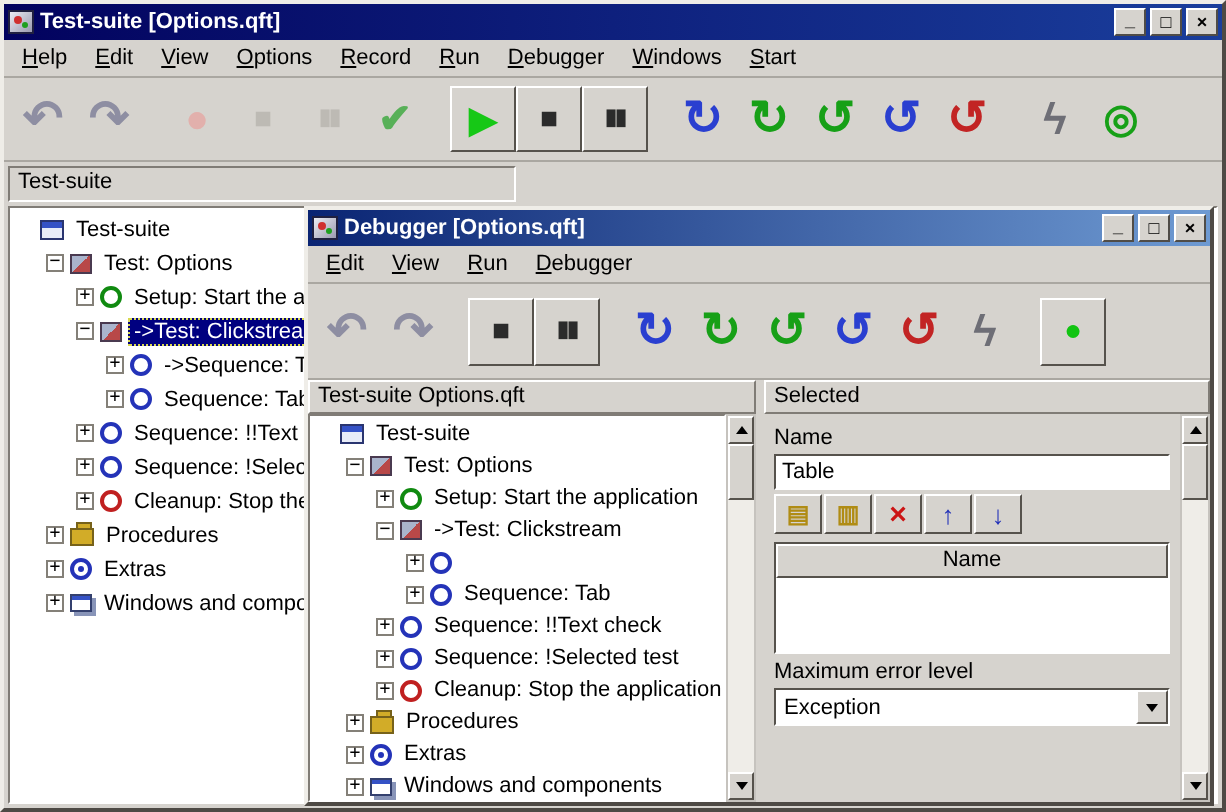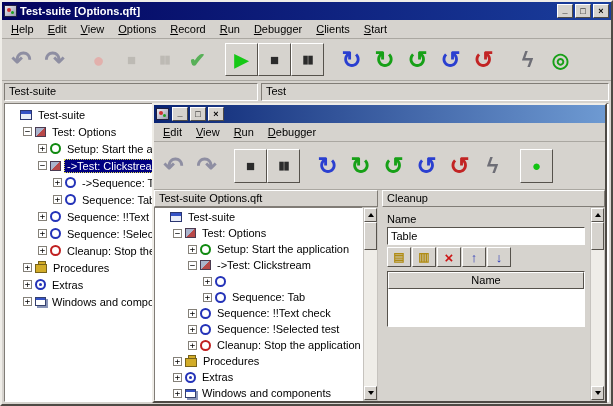--- a/index.html
+++ b/index.html
@@ -112,21 +112,21 @@
       </span>
     </div>
     <div class="menubar" data-name="main-menubar">
         <span class="menuitem" data-name="menu-item-file">Help</span>
         <span class="menuitem" data-name="menu-item-edit">Edit</span>
         <span class="menuitem" data-name="menu-item-view">View</span>
         <span class="menuitem" data-name="menu-item-insert">Options</span>
         <span class="menuitem" data-name="menu-item-record">Record</span>
         <span class="menuitem" data-name="menu-item-run">Run</span>
         <span class="menuitem" data-name="menu-item-debugger">Debugger</span>
-        <span class="menuitem" data-name="menu-item-clients">Clients</span>
+        <span class="menuitem" data-name="menu-item-clients">Windows</span>
         <span class="menuitem" data-name="menu-item-help">Start</span>
       </div>
     <div class="toolbar big" data-name="main-toolbar">
         <span class="tbtn" data-name="undo-button">
           <span class="tglyph" data-name="undo-icon" style="color: rgb(142, 142, 162); font-size: 24px;">↶</span>
         </span>
         <span class="tbtn" data-name="redo-button">
           <span class="tglyph" data-name="redo-icon" style="color: rgb(142, 142, 162); font-size: 24px;">↷</span>
         </span>
         <span class="tsep" data-name="toolbar-separator"></span>
@@ -171,21 +171,20 @@
         <span class="tsep" data-name="toolbar-separator"></span>
         <span class="tbtn" data-name="lightning-button">
           <span class="tglyph" data-name="lightning-icon" style="color: rgb(110, 110, 118); font-size: 22px;">ϟ</span>
         </span>
         <span class="tbtn" data-name="target-button">
           <span class="tglyph" data-name="target-icon" style="color: rgb(23, 160, 23); font-size: 20px;">◎</span>
         </span>
       </div>
     <div class="statusrow" data-name="status-row">
       <div class="statusfield left" data-name="status-node-type">Test-suite</div>
-      <div class="statusfield right" data-name="status-node-detail">Test</div>
     </div>
     <div class="treepanel" data-name="main-tree-panel">
       <div data-name="main-tree">
           <div class="trow" data-name="tree-item" style="padding-left: 3px;">
             <span class="toggle none" data-name="tree-spacer"></span>
             <span class="tic suite-icon" data-name="suite-icon"></span>
             <span class="tlabel" data-name="tree-item-label">Test-suite</span>
           </div>
           <div class="trow" data-name="tree-item" style="padding-left: 18px;">
             <span class="toggle" data-name="collapse-icon">−</span>
@@ -242,20 +241,21 @@
             <span class="tic windows-icon" data-name="windows-icon"></span>
             <span class="tlabel" data-name="tree-item-label">Windows and components</span>
           </div>
         </div>
     </div>
   </div>
 
   <div class="win" id="dbg-win" data-name="debugger-window">
     <div class="titlebar dbg-grad" data-name="debugger-titlebar">
       <span class="app-icon" data-name="debugger-app-icon"></span>
+      <span class="title" data-name="debugger-window-title">Debugger [Options.qft]</span>
       <span class="winbtns" data-name="debugger-window-controls">
         <span class="wbtn" data-name="minimize-button">_</span>
         <span class="wbtn" data-name="maximize-button">□</span>
         <span class="wbtn" data-name="close-button">×</span>
       </span>
     </div>
     <div class="menubar" data-name="debugger-menubar">
         <span class="menuitem" data-name="menu-item-edit">Edit</span>
         <span class="menuitem" data-name="menu-item-view">View</span>
         <span class="menuitem" data-name="menu-item-run">Run</span>
@@ -378,21 +378,21 @@
             <span class="sbtn" data-name="scroll-down-button">
                 <span class="arr-down" data-name="arrow-down-icon"></span>
               </span>
           </div>
         </div>
       </div>
 
       <div class="splitter" data-name="pane-splitter"></div>
 
       <div class="pane right" data-name="debugger-detail-pane">
-        <div class="paneheader" data-name="detail-pane-header">Cleanup</div>
+        <div class="paneheader" data-name="detail-pane-header">Selected</div>
         <div class="panebody" data-name="detail-pane-body">
           <div class="detail" data-name="sequence-detail-form">
             <div class="lbl" data-name="name-label">Name</div>
             <div class="textfield" data-name="name-input">Table</div>
             <div class="toolbar small" data-name="variables-toolbar">
                 <span class="tbtn" data-name="add-row-button">
                   <span class="tglyph" data-name="add-row-icon" style="color: rgb(176, 140, 20); font-size: 12px;">▤</span>
                 </span>
                 <span class="tbtn" data-name="insert-row-button">
                   <span class="tglyph" data-name="insert-row-icon" style="color: rgb(176, 140, 20); font-size: 12px;">▥</span>
@@ -404,20 +404,27 @@
                   <span class="tglyph" data-name="move-up-icon" style="color: rgb(36, 51, 184); font-size: 13px;">↑</span>
                 </span>
                 <span class="tbtn" data-name="move-down-button">
                   <span class="tglyph" data-name="move-down-icon" style="color: rgb(36, 51, 184); font-size: 13px;">↓</span>
                 </span>
               </div>
             <div class="vtable" data-name="variables-table">
               <div class="vthead" data-name="variables-table-header">Name</div>
               <div class="vtbody" data-name="variables-table-body"></div>
             </div>
+            <div class="lbl" data-name="max-error-label">Maximum error level</div>
+            <div class="combo" data-name="max-error-combobox">
+              <span class="combotext" data-name="max-error-value">Exception</span>
+              <span class="combobtn" data-name="combo-dropdown-button">
+                  <span class="arr-down" data-name="chevron-down-icon"></span>
+                </span>
+            </div>
           </div>
           <div class="vscroll" data-name="detail-scrollbar">
             <span class="sbtn" data-name="scroll-up-button">
                 <span class="arr-up" data-name="arrow-up-icon"></span>
               </span>
             <span class="strack" data-name="scroll-track">
                 <span class="sthumb" data-name="scroll-thumb"></span>
               </span>
             <span class="sbtn" data-name="scroll-down-button">
                 <span class="arr-down" data-name="arrow-down-icon"></span>

